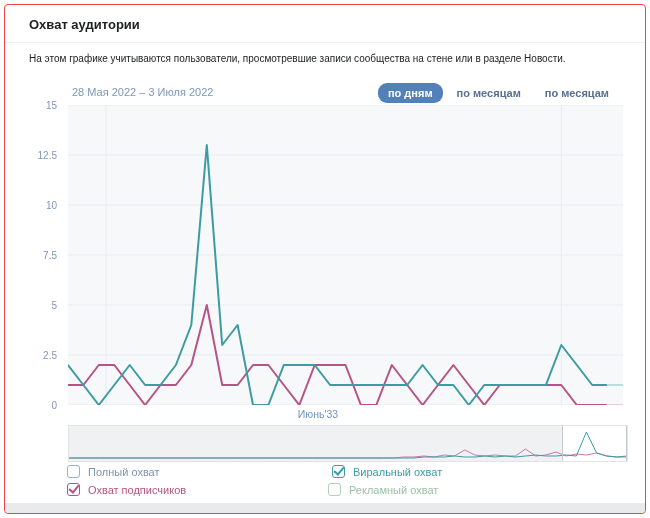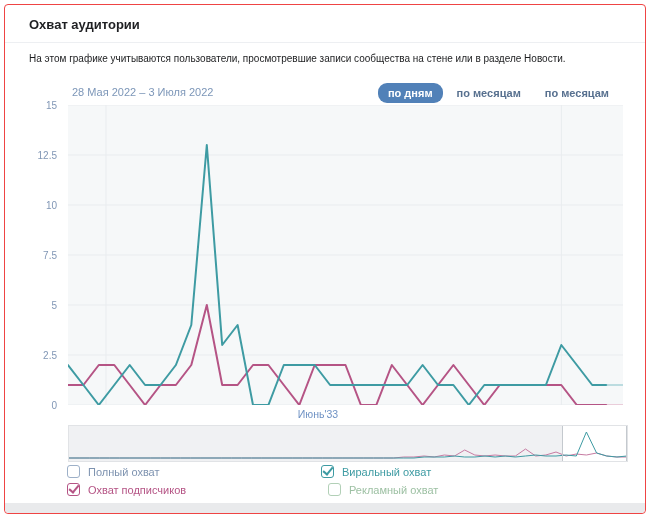--- a/index.html
+++ b/index.html
@@ -99,21 +99,21 @@
     <div class="lg-item" style="left: 62px; top: 2px;">
       <span class="cbox" style="border-color: rgb(157, 176, 200);"></span>
       <span class="lg-label" style="color: rgb(126, 147, 176);">Полный охват</span>
     </div>
     <div class="lg-item" style="left: 62px; top: 20px;">
       <span class="cbox" style="border-color: rgb(181, 84, 133);">
           <span class="checkmark" style="border-color: rgb(181, 84, 133);"></span>
         </span>
       <span class="lg-label" style="color: rgb(181, 84, 133);">Охват подписчиков</span>
     </div>
-    <div class="lg-item" style="left: 316px; top: 2px;">
+    <div class="lg-item" style="left: 327px; top: 2px;">
       <span class="cbox" style="border-color: rgb(62, 155, 163);">
           <span class="checkmark" style="border-color: rgb(62, 155, 163);"></span>
         </span>
       <span class="lg-label" style="color: rgb(62, 155, 163);">Виральный охват</span>
     </div>
     <div class="lg-item" style="left: 323px; top: 20px;">
       <span class="cbox" style="border-color: rgb(178, 208, 183);"></span>
       <span class="lg-label" style="color: rgb(157, 192, 163);">Рекламный охват</span>
     </div>
   </div>

